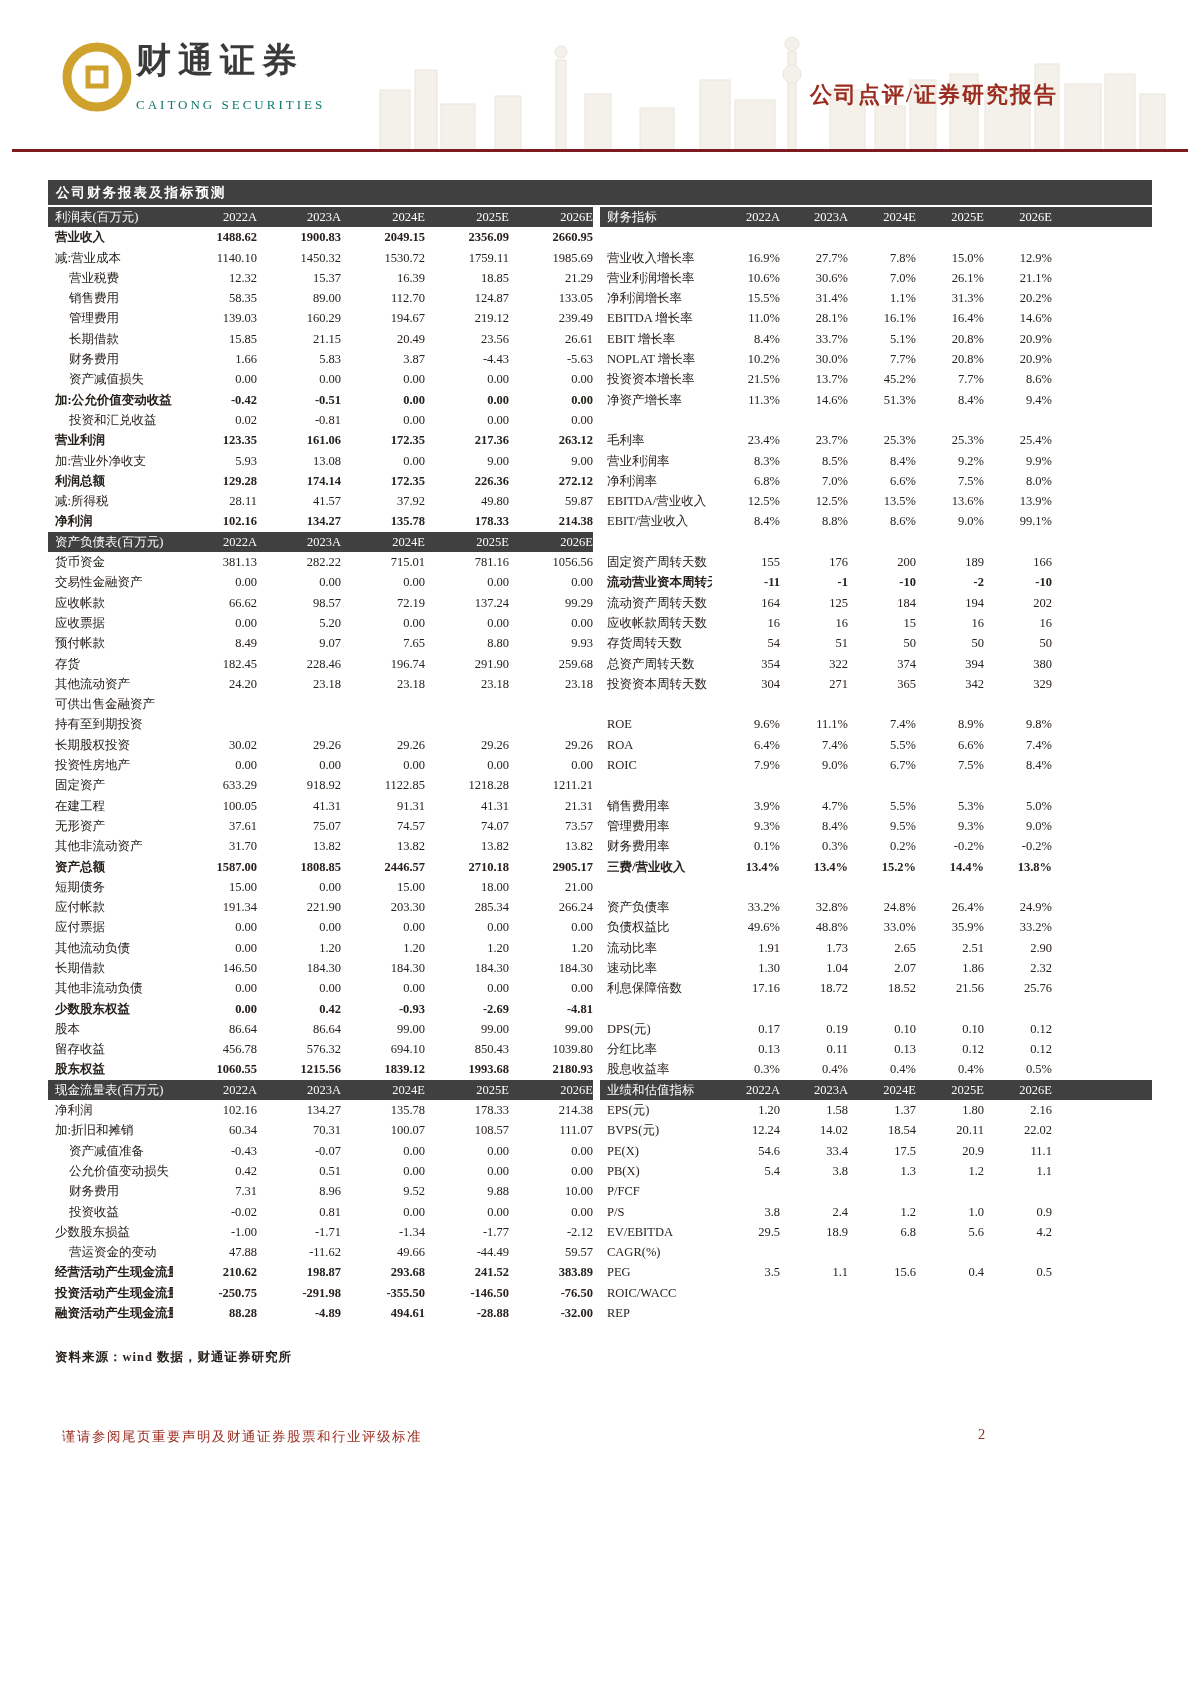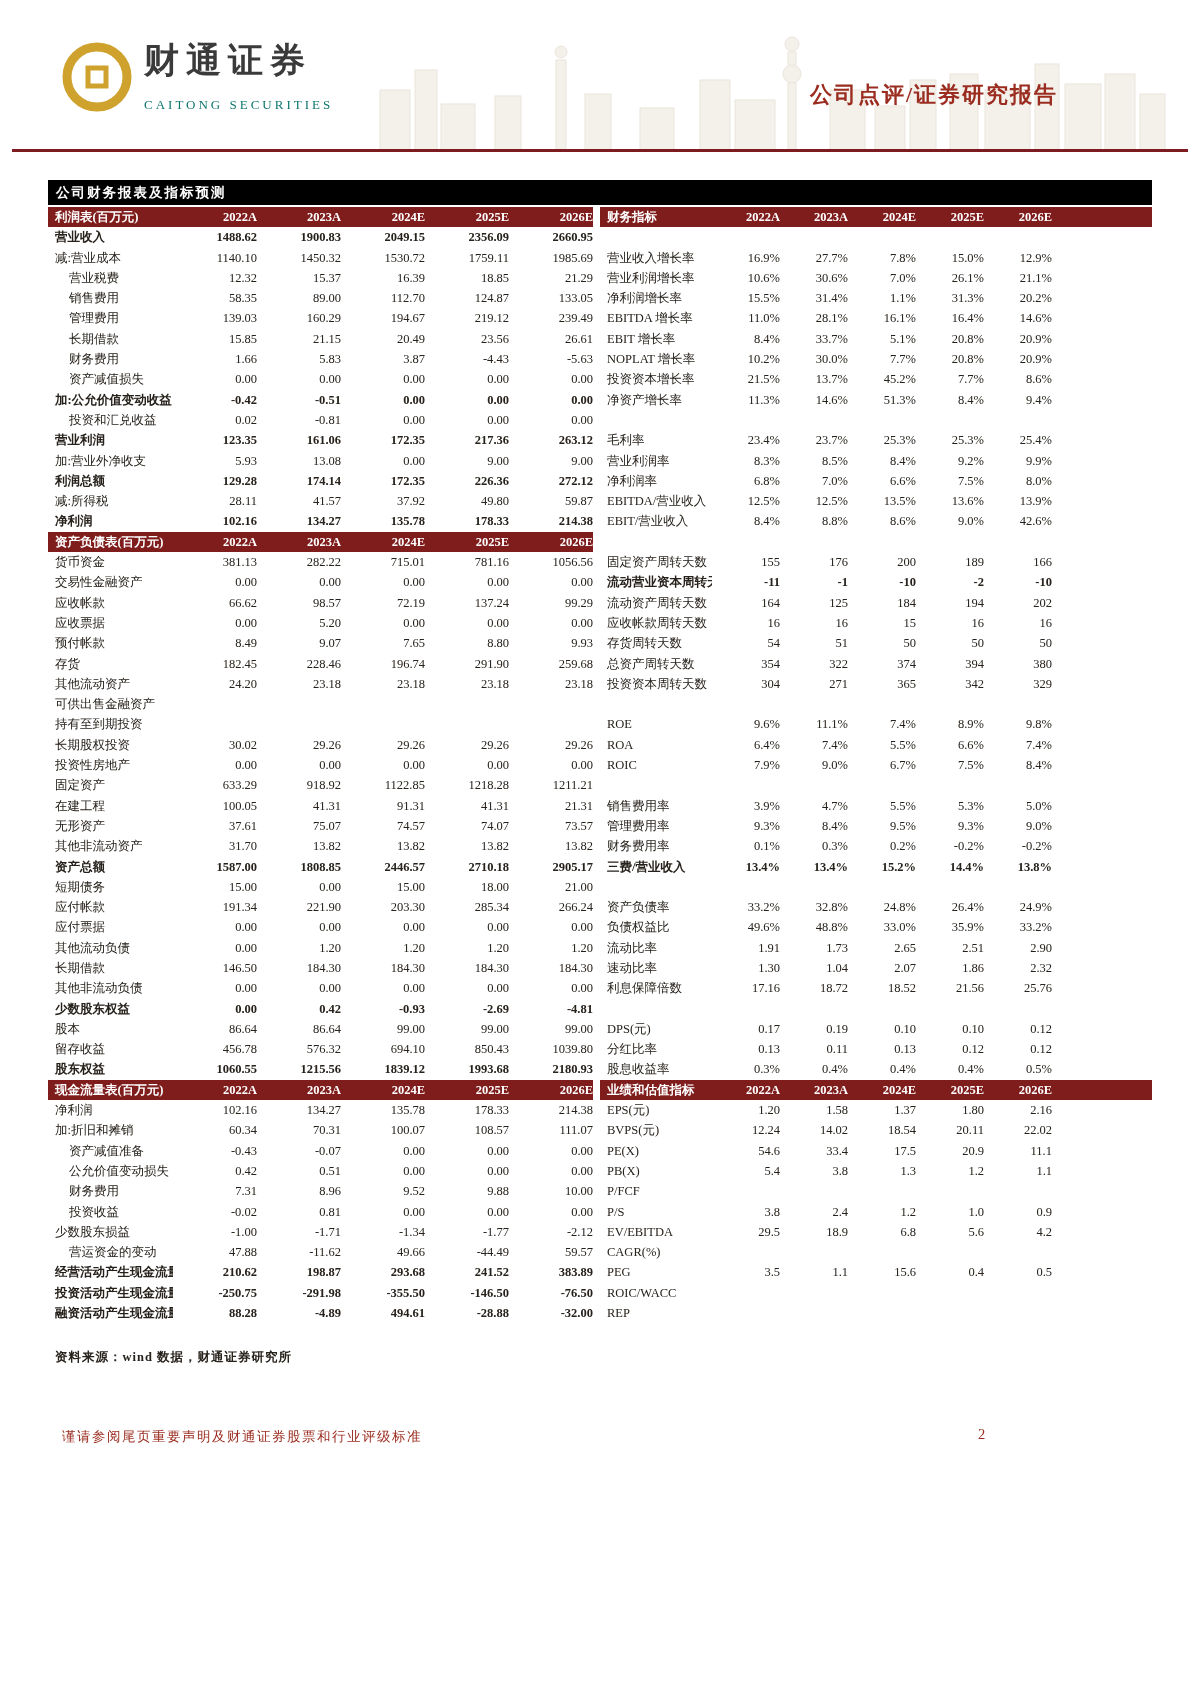--- a/index.html
+++ b/index.html
@@ -3,37 +3,37 @@
 <meta charset="utf-8">
 <style>
   * { box-sizing: border-box; margin: 0; padding: 0; }
   body { background: #ffffff; }
   .page {
     position: relative; width: 1200px; height: 1698px; background: #ffffff;
     font-family: "Liberation Serif", "DejaVu Serif", serif; color: #26211b; overflow: hidden;
   }
   .skyline { position: absolute; top: 18px; left: 0; width: 1200px; height: 132px; z-index: 0; }
   .header-rule { position: absolute; top: 149px; left: 12px; width: 1176px; height: 3px; background: #7D1B20; z-index: 2; }
-  .logo-wrap { position: absolute; left: 60px; top: 40px; display: flex; align-items: center; gap: 10px; z-index: 2; }
+  .logo-wrap { position: absolute; left: 60px; top: 40px; display: flex; align-items: center; gap: 2px; z-index: 2; }
   .logo-text { display: flex; flex-direction: column; }
   .brand-cn { font-size: 35px; font-weight: bold; letter-spacing: 7px; color: #3a3a3a; line-height: 1.15; }
   .brand-en { font-size: 13px; letter-spacing: 3px; color: #0f766e; margin-top: 16px; }
   .report-type { position: absolute; right: 142px; top: 80px; font-size: 22px; font-weight: bold; letter-spacing: 2px; color: #9B2D20; z-index: 2; }
   .content { position: absolute; left: 48px; top: 180px; width: 1104px; z-index: 1; }
-  .title-bar { height: 25px; line-height: 25px; background: #000000; color: #ffffff; font-size: 13.5px; font-weight: bold; letter-spacing: 2px; padding-left: 8px; }
+  .title-bar { height: 25px; line-height: 25px; background: #404040; color: #ffffff; font-size: 13.5px; font-weight: bold; letter-spacing: 2px; padding-left: 8px; }
   .tables { display: flex; margin-top: 2px; }
   .ftable { font-size: 12.5px; }
   .t-left { width: 545px; }
   .t-right { width: 552px; margin-left: 7px; }
   .row { display: flex; height: 20.3px; line-height: 20.3px; white-space: nowrap; }
   .t-right .row { padding-right: 100px; gap: 8px; }
   .row .label { flex: 1; padding-left: 7px; overflow: hidden; }
   .t-left .c { width: 84px; text-align: right; }
   .t-right .c { width: 60px; text-align: right; }
-  .thead { background: #7f1d1d; color: #ffffff; font-weight: bold; }
+  .thead { background: #404040; color: #ffffff; font-weight: normal; }
   .row.bold { font-weight: bold; }
   .row.group { font-weight: normal; flex-direction: column; }
   .row.indent .label { padding-left: 21px; }
   .source-note { margin-top: 26px; font-size: 12.5px; font-weight: bold; letter-spacing: 1px; padding-left: 7px; }
   .footer-note { position: absolute; left: 62px; top: 1428px; font-size: 13.5px; color: #9B2D20; letter-spacing: 1.5px; z-index: 2; }
   .page-num { position: absolute; left: 978px; top: 1426px; font-size: 14.5px; color: #9B2D20; z-index: 2; }
 </style>
 </head>
 <body>
 
@@ -642,21 +642,21 @@
             <div class="c">13.5%</div>
             <div class="c">13.6%</div>
             <div class="c">13.9%</div>
           </div>
           <div class="row">
             <div class="label">EBIT/营业收入</div>
             <div class="c">8.4%</div>
             <div class="c">8.8%</div>
             <div class="c">8.6%</div>
             <div class="c">9.0%</div>
-            <div class="c">42.6%</div>
+            <div class="c">99.1%</div>
           </div>
           <div class="row group">
             <div class="label">运营效率</div>
             <div class="c"></div>
             <div class="c"></div>
             <div class="c"></div>
             <div class="c"></div>
             <div class="c"></div>
           </div>
           <div class="row">

